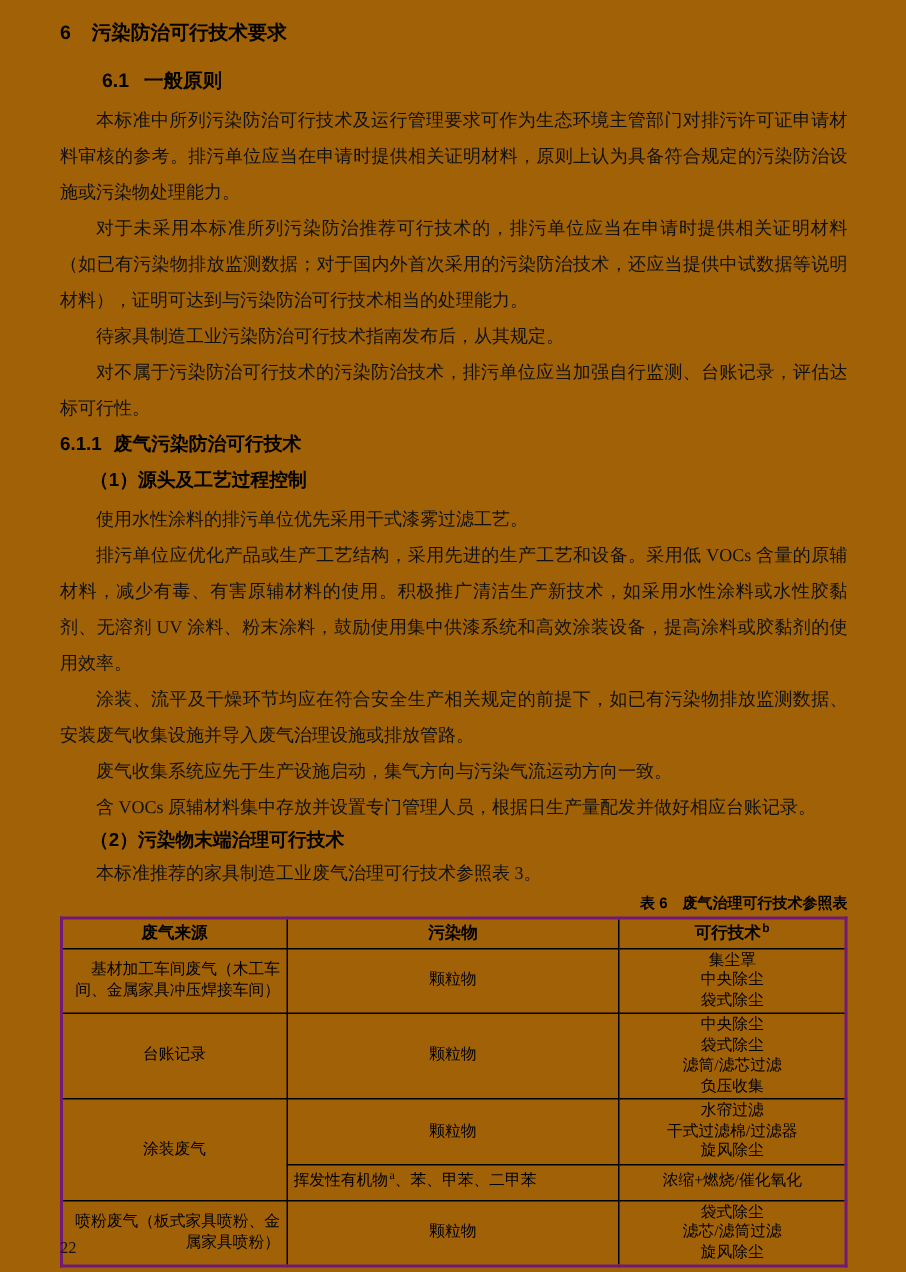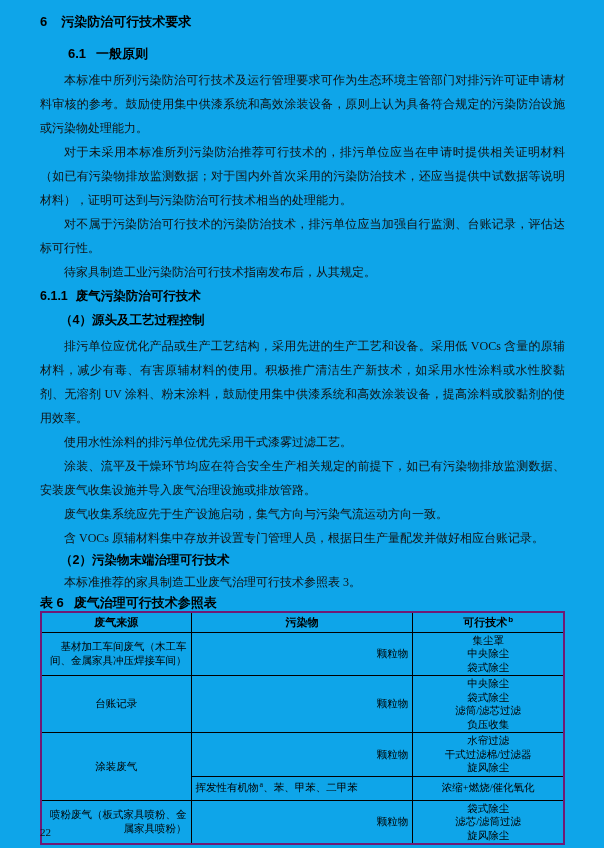--- a/index.html
+++ b/index.html
@@ -1,20 +1,20 @@
 <!DOCTYPE html>
 <html><head>
 <meta charset="utf-8">
 <style>
   html, body { margin: 0; padding: 0; background: #ffffff; }
   .page {
     position: relative;
     width: 604px;
     height: 848px;
-    background: #0ea5e9;
+    background: #a16207;
     overflow: hidden;
     font-family: "Liberation Serif", serif;
     color: #111;
   }
   .content {
     position: absolute;
     left: 40px;
     right: 39px;
     top: 0;
   }
@@ -48,23 +48,23 @@
     font-size: 12px;
     line-height: 24px;
     text-align: justify;
     text-indent: 2em;
   }
   p.intro { margin: 0; font-size: 12px; line-height: 24px; text-align: justify; text-indent: 2em; }
   .caption {
     margin: 1px 0 0 0;
     font-family: "Liberation Sans", sans-serif;
     font-weight: bold;
-    font-size: 13px;
+    font-size: 10px;
     line-height: 16px;
-    text-align: left;
+    text-align: right;
     color: #000;
   }
   .caption .cap-label { margin-right: 10px; }
   table.t6 {
     width: 100%;
     margin-top: 0;
     border-collapse: collapse;
     table-layout: fixed;
     border: 2px solid #701a75;
   }
@@ -85,21 +85,21 @@
     text-align: center;
     line-height: 14px;
   }
   table.t6 td {
     font-family: "Liberation Serif", serif;
     font-size: 10.5px;
     line-height: 13.5px;
   }
   td.src-long { text-align: right; line-height: 17px; padding: 2px 5px; }
   td.src-center { text-align: center; }
-  td.pol { text-align: right; }
+  td.pol { text-align: center; }
   td.pol-left { text-align: left; padding-left: 6px; }
   td.tech { text-align: center; white-space: pre-line; padding: 2px 3px; }
   sup.fn { font-size: 8px; vertical-align: super; line-height: 0; margin-left: 1px; }
   .page-number {
     position: absolute;
     left: 40px;
     top: 826px;
     font-family: "Liberation Serif", serif;
     font-size: 11px;
     color: #111;
@@ -113,35 +113,35 @@
 
     <div class="h-sec">
       <span class="num">6</span><span>污染防治可行技术要求</span>
     </div>
 
     <div class="h-sec h-sub">
       <span class="num">6.1</span><span>一般原则</span>
     </div>
 
     <div class="pgroup">
-      <p class="body">本标准中所列污染防治可行技术及运行管理要求可作为生态环境主管部门对排污许可证申请材料审核的参考。鼓励使用集中供漆系统和高效涂装设备，原则上认为具备符合规定的污染防治设施或污染物处理能力。</p>
+      <p class="body">本标准中所列污染防治可行技术及运行管理要求可作为生态环境主管部门对排污许可证申请材料审核的参考。排污单位应当在申请时提供相关证明材料，原则上认为具备符合规定的污染防治设施或污染物处理能力。</p>
       <p class="body">对于未采用本标准所列污染防治推荐可行技术的，排污单位应当在申请时提供相关证明材料（如已有污染物排放监测数据；对于国内外首次采用的污染防治技术，还应当提供中试数据等说明材料），证明可达到与污染防治可行技术相当的处理能力。</p>
+      <p class="body">待家具制造工业污染防治可行技术指南发布后，从其规定。</p>
       <p class="body">对不属于污染防治可行技术的污染防治技术，排污单位应当加强自行监测、台账记录，评估达标可行性。</p>
-      <p class="body">待家具制造工业污染防治可行技术指南发布后，从其规定。</p>
     </div>
 
     <div class="h-sec h-subsub">
       <span class="num">6.1.1</span><span>废气污染防治可行技术</span>
     </div>
 
-    <div class="h-item">（4）源头及工艺过程控制</div>
+    <div class="h-item">（1）源头及工艺过程控制</div>
 
     <div class="pgroup2">
+      <p class="body">使用水性涂料的排污单位优先采用干式漆雾过滤工艺。</p>
       <p class="body">排污单位应优化产品或生产工艺结构，采用先进的生产工艺和设备。采用低 VOCs 含量的原辅材料，减少有毒、有害原辅材料的使用。积极推广清洁生产新技术，如采用水性涂料或水性胶黏剂、无溶剂 UV 涂料、粉末涂料，鼓励使用集中供漆系统和高效涂装设备，提高涂料或胶黏剂的使用效率。</p>
-      <p class="body">使用水性涂料的排污单位优先采用干式漆雾过滤工艺。</p>
       <p class="body">涂装、流平及干燥环节均应在符合安全生产相关规定的前提下，如已有污染物排放监测数据、安装废气收集设施并导入废气治理设施或排放管路。</p>
       <p class="body">废气收集系统应先于生产设施启动，集气方向与污染气流运动方向一致。</p>
       <p class="body">含 VOCs 原辅材料集中存放并设置专门管理人员，根据日生产量配发并做好相应台账记录。</p>
     </div>
 
     <div class="h-item second">（2）污染物末端治理可行技术</div>
 
     <p class="intro">本标准推荐的家具制造工业废气治理可行技术参照表 3。</p>
 
     <div class="caption">

